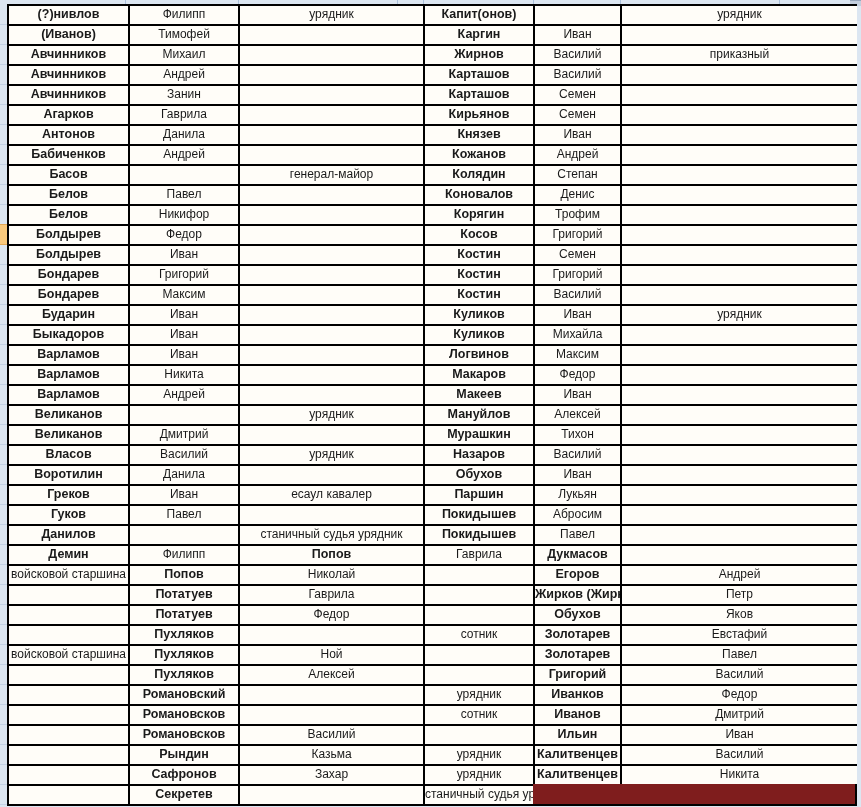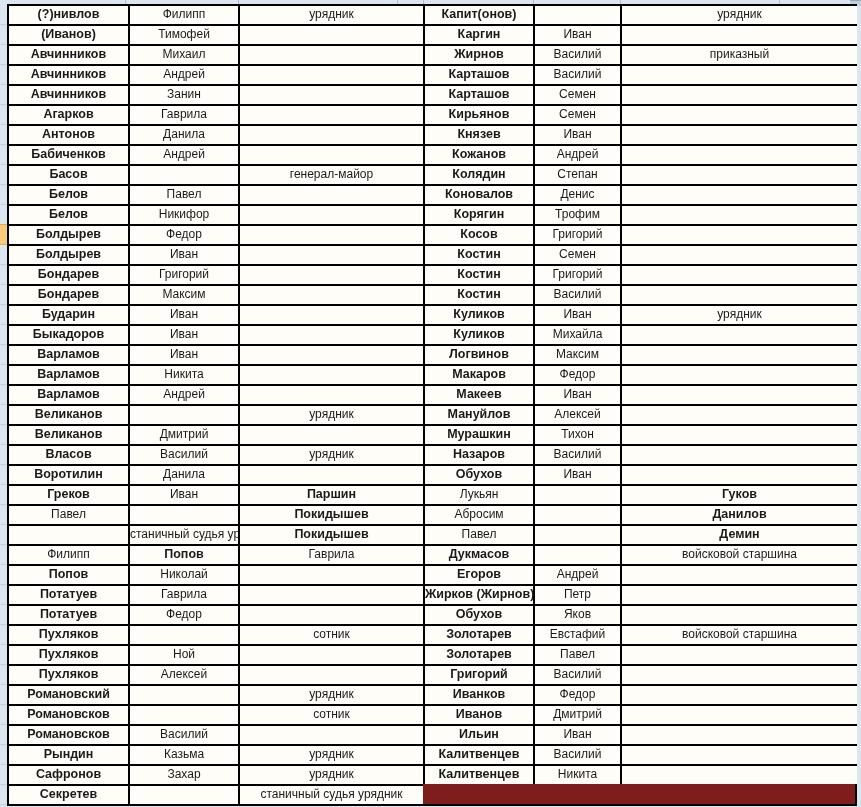--- a/index.html
+++ b/index.html
@@ -215,20 +215,21 @@
       <div class="cell c4">Василий</div>
       <div class="cell c5"></div>
       <div class="cell c0">Воротилин</div>
       <div class="cell c1">Данила</div>
       <div class="cell c2"></div>
       <div class="cell c3">Обухов</div>
       <div class="cell c4">Иван</div>
       <div class="cell c5"></div>
       <div class="cell c0">Греков</div>
       <div class="cell c1">Иван</div>
+      <div class="cell c2">есаул кавалер</div>
       <div class="cell c3">Паршин</div>
       <div class="cell c4">Лукьян</div>
       <div class="cell c5"></div>
       <div class="cell c0">Гуков</div>
       <div class="cell c1">Павел</div>
       <div class="cell c2"></div>
       <div class="cell c3">Покидышев</div>
       <div class="cell c4">Абросим</div>
       <div class="cell c5"></div>
       <div class="cell c0">Данилов</div>

